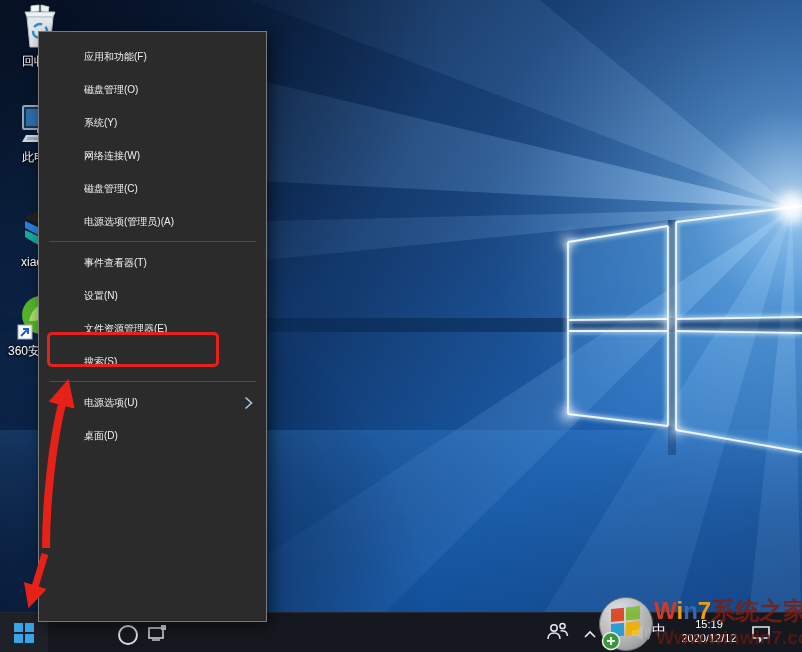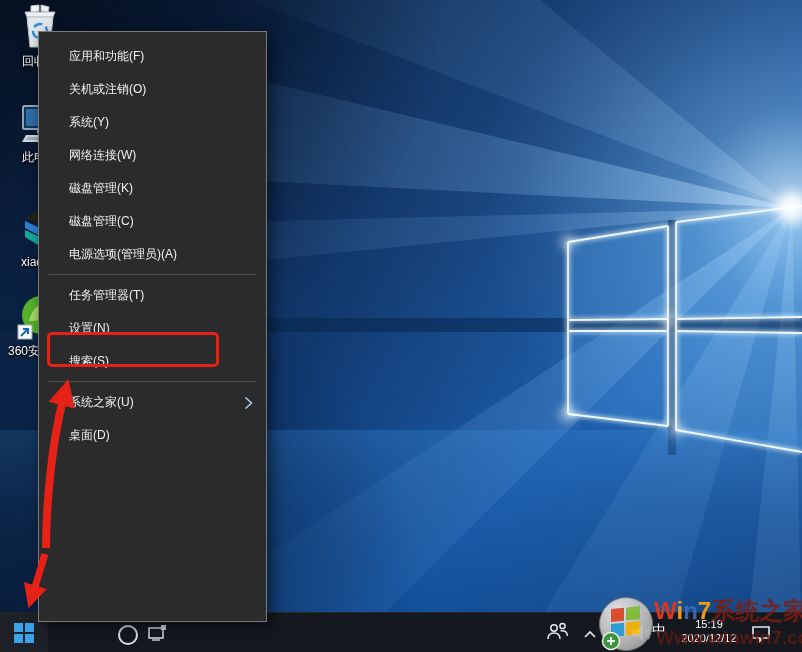--- a/index.html
+++ b/index.html
@@ -30,21 +30,21 @@
   
   .wm{position:absolute;left:596px;top:594px;width:206px;height:58px;z-index:3;pointer-events:none;}
   .wm-logo{position:absolute;left:2px;top:2px;opacity:0.93;}
   .wm-l1{position:absolute;left:58px;top:1px;font-size:24px;font-weight:bold;white-space:nowrap;letter-spacing:0;}
   .wm-l2{position:absolute;left:60px;top:33px;font-size:19px;font-weight:bold;white-space:nowrap;}
 
   
   .winx{position:absolute;left:38px;top:31px;width:229px;height:591px;box-sizing:border-box;
     background:var(--c-menu_bg);border:1px solid #7a7a7a;padding:8px 0 4px 0;z-index:4;
     box-shadow:4px 4px 14px rgba(0,0,0,0.55);}
-  .mi{height:33px;line-height:33px;padding-left:30px;font-size:12px;color:var(--c-menu_text);
+  .mi{height:33px;line-height:33px;padding-left:45px;font-size:10px;color:var(--c-menu_text);
     position:relative;white-space:nowrap;}
   .sep{height:1px;background:#4d4d4d;margin:3px 10px 4px 10px;}
   .subchev{position:absolute;right:13px;top:10px;}
 
   
   .hlbox{position:absolute;left:47px;top:332px;width:166px;height:29px;border:3px solid var(--c-annotation);
     border-radius:5px;z-index:6;}
   .ann{position:absolute;left:0;top:0;z-index:7;pointer-events:none;}
 </style>
 </head>
@@ -256,33 +256,33 @@
       <path d="M13 41 v8 M9 45 h8" stroke="#ffffff" stroke-width="2"></path>
     </svg>
     <div class="wm-l1">
       <span style="color:#d6391f">W</span><span style="color:#f09c12">i</span><span style="color:#3a66b8">n</span><span style="color:#f09c12">7</span><span style="color:rgba(125,29,18,0.85)">系统之家</span>
     </div>
     <div class="wm-l2" style="color:rgba(96,26,16,0.8)">Www.winwin7.com</div>
   </div>
 
   <div class="winx">
     <div class="mi">应用和功能(F)</div>
-    <div class="mi">关机或注销(O)</div>
+    <div class="mi">磁盘管理(O)</div>
     <div class="mi">系统(Y)</div>
     <div class="mi">网络连接(W)</div>
-    <div class="mi">磁盘管理(K)</div>
     <div class="mi">磁盘管理(C)</div>
     <div class="mi">电源选项(管理员)(A)</div>
     <div class="sep"></div>
-    <div class="mi">任务管理器(T)</div>
+    <div class="mi">事件查看器(T)</div>
     <div class="mi">设置(N)</div>
+    <div class="mi">文件资源管理器(E)</div>
     <div class="mi">搜索(S)</div>
     <div class="sep"></div>
     <div class="mi">
-      <span>系统之家(U)</span>
+      <span>电源选项(U)</span>
       <svg class="subchev" width="9" height="14" viewBox="0 0 9 14">
         <polyline points="1.5,1.5 7.5,7 1.5,12.5" fill="none" stroke="#a6c8e8" stroke-width="1.6"></polyline>
       </svg>
     </div>
     <div class="mi">桌面(D)</div>
   </div>
 
   <div class="hlbox"></div>
   <svg class="ann" width="802" height="652" viewBox="0 0 802 652">
     <defs>

